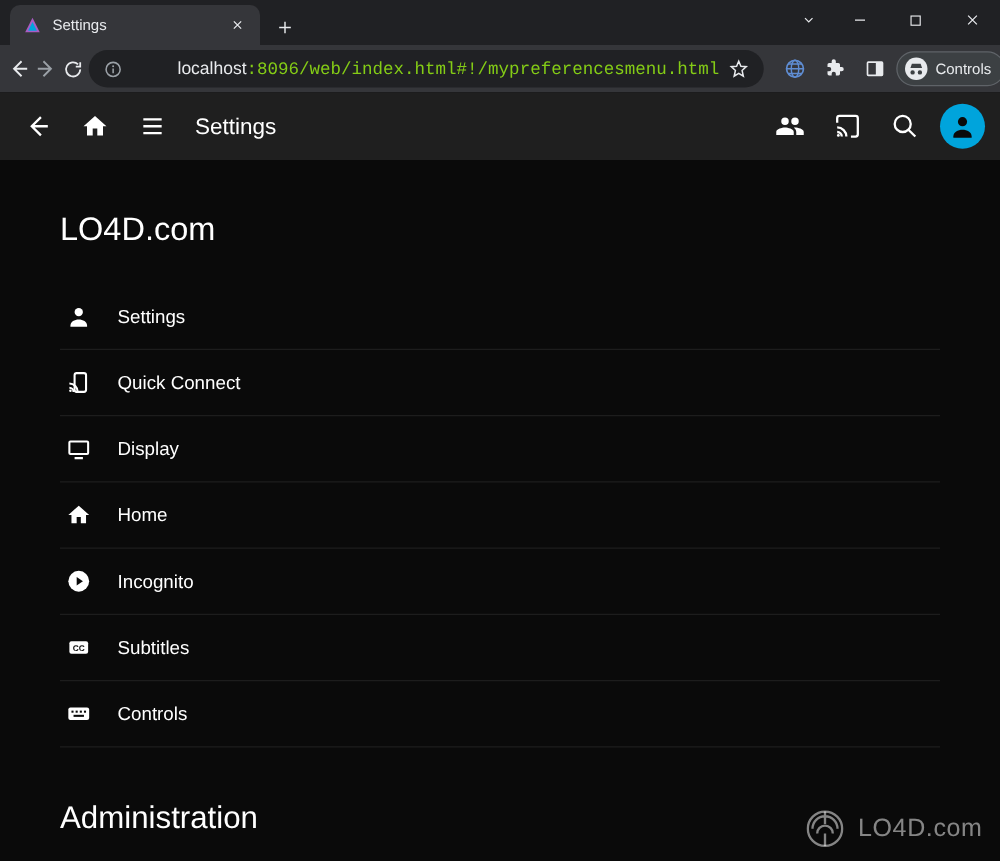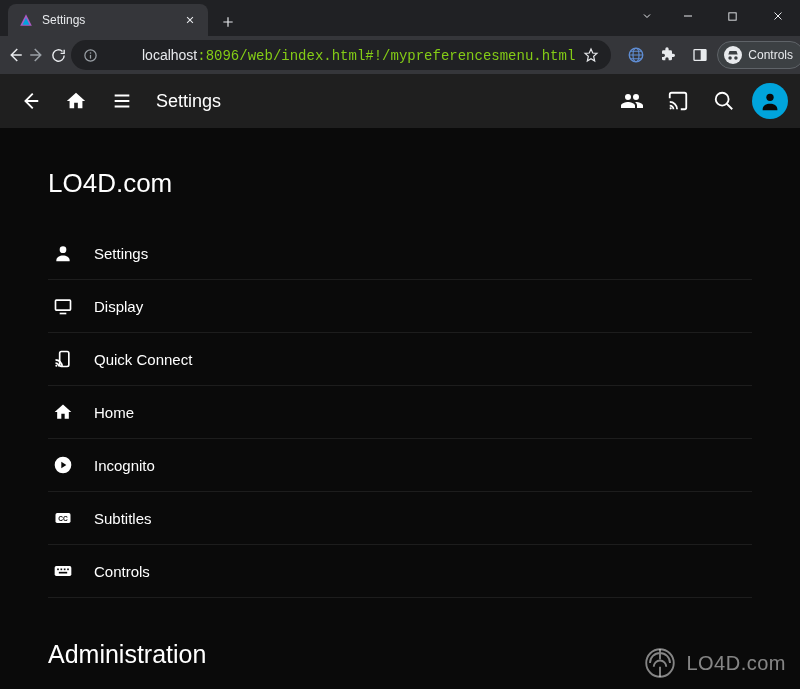--- a/index.html
+++ b/index.html
@@ -386,36 +386,36 @@
               <circle cx="12" cy="8" r="4" fill="#fff"></circle>
               <path fill="#fff" d="M4 21c0-4 4-6 8-6s8 2 8 6v1H4z"></path>
             </svg>
         </span>
         <span>Settings</span>
       </div>
 
       <div class="menu-item">
         <span class="mi-icon">
           <svg width="20" height="20" viewBox="0 0 24 24">
-              <rect x="3" y="5" width="18" height="12" rx="1" stroke="#fff" stroke-width="2" fill="none"></rect>
-              <path stroke="#fff" stroke-width="2" d="M8 21 H16"></path>
-            </svg>
-        </span>
-        <span>Display</span>
-      </div>
-
-      <div class="menu-item">
-        <span class="mi-icon">
-          <svg width="20" height="20" viewBox="0 0 24 24">
               <rect x="8" y="3" width="11" height="18" rx="2" stroke="#fff" stroke-width="2" fill="none"></rect>
               <path stroke="#fff" stroke-width="2" fill="none" d="M3 17a4 4 0 0 1 4 4 M3 13a8 8 0 0 1 8 8"></path>
               <circle cx="4" cy="20" r="1.2" fill="#fff"></circle>
             </svg>
         </span>
         <span>Quick Connect</span>
+      </div>
+
+      <div class="menu-item">
+        <span class="mi-icon">
+          <svg width="20" height="20" viewBox="0 0 24 24">
+              <rect x="3" y="5" width="18" height="12" rx="1" stroke="#fff" stroke-width="2" fill="none"></rect>
+              <path stroke="#fff" stroke-width="2" d="M8 21 H16"></path>
+            </svg>
+        </span>
+        <span>Display</span>
       </div>
 
       <div class="menu-item">
         <span class="mi-icon">
           <svg width="20" height="20" viewBox="0 0 24 24">
               <path fill="#fff" d="M12 3 L2 12h3v8h5v-6h4v6h5v-8h3z"></path>
             </svg>
         </span>
         <span>Home</span>
       </div>

